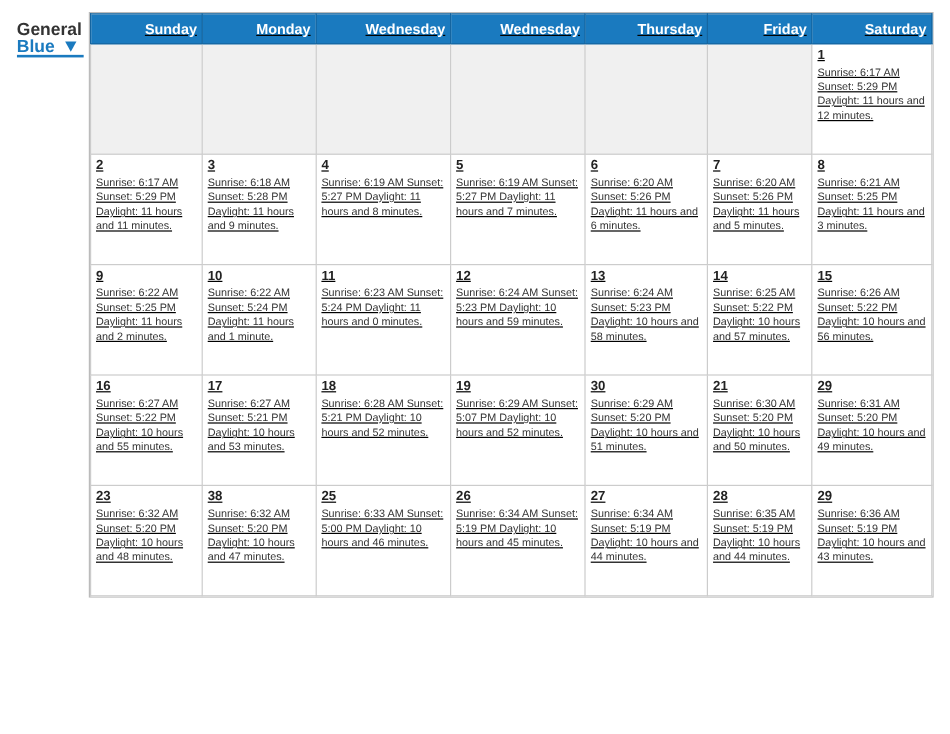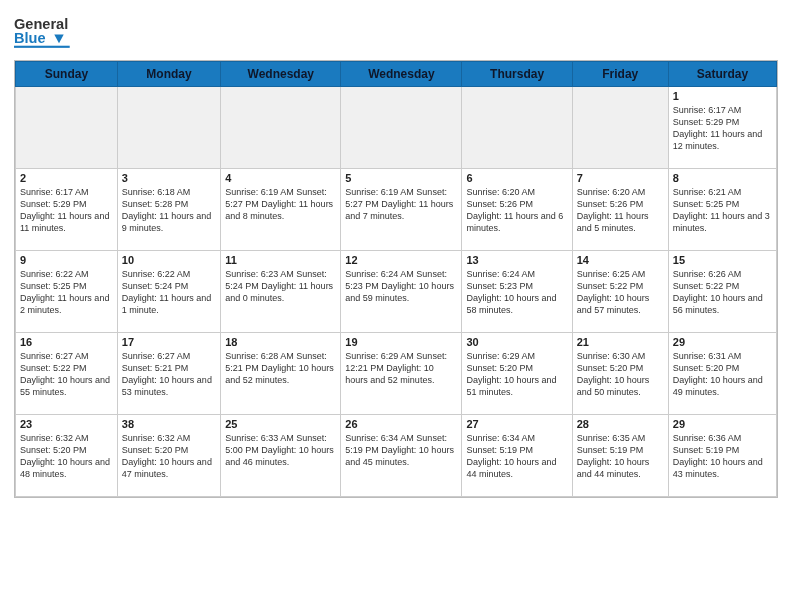--- a/index.html
+++ b/index.html
@@ -7,22 +7,23 @@
       width: 792px;
       height: 612px;
       font-family: Arial, sans-serif;
       background: #fff;
       overflow: hidden;
     }
     .page {
       width: 792px;
       height: 508px;
       display: flex;
-      flex-direction: column;
+      flex-direction: row;
       padding: 10px 14px 10px 14px;
+      text-decoration: underline;
     }
     .header {
       display: flex;
       align-items: flex-start;
       justify-content: space-between;
       margin-bottom: 6px;
     }
     .title-block {
       text-align: right;
     }
@@ -43,25 +44,25 @@
       width: 100%;
       table-layout: fixed;
     }
     .calendar table {
       width: 100%;
       border-collapse: collapse;
       height: 100%;
     }
     .day-header {
       background: #1a7abf;
-      color: #0f172a;
+      color: #ffffff;
       font-size: 12px;
       font-weight: bold;
       padding: 5px 4px;
-      text-align: center;
+      text-align: right;
       border: 1px solid #1565a0;
     }
     .cell {
       vertical-align: top;
       border: 1px solid #ccc;
       padding: 3px 4px;
       font-size: 9.5px;
       color: #333;
       background: #fff;
       height: 78px;
@@ -266,21 +267,21 @@
             <td class="cell">
               <span class="cell-num">18</span>
               <div class="cell-info">Sunrise: 6:28 AM
 Sunset: 5:21 PM
 Daylight: 10 hours
 and 52 minutes.</div>
             </td>
             <td class="cell">
               <span class="cell-num">19</span>
               <div class="cell-info">Sunrise: 6:29 AM
-Sunset: 12:21 PM
+Sunset: 5:07 PM
 Daylight: 10 hours
 and 52 minutes.</div>
             </td>
             <td class="cell">
               <span class="cell-num">30</span>
               <div class="cell-info">Sunrise: 6:29 AM
 Sunset: 5:20 PM
 Daylight: 10 hours
 and 51 minutes.</div>
             </td>

